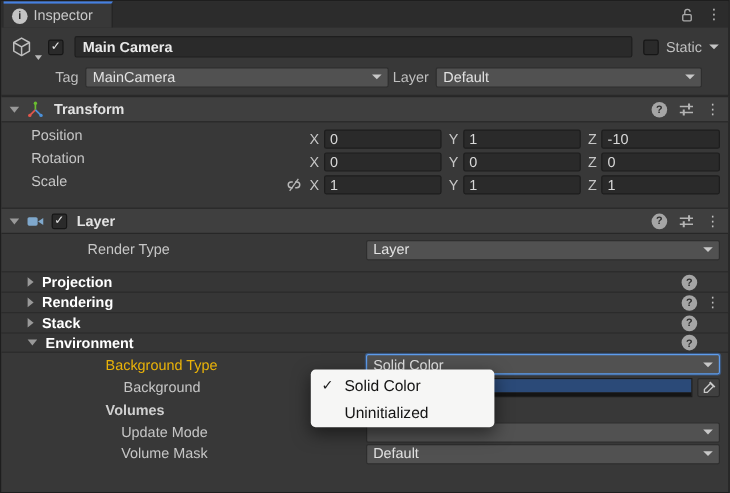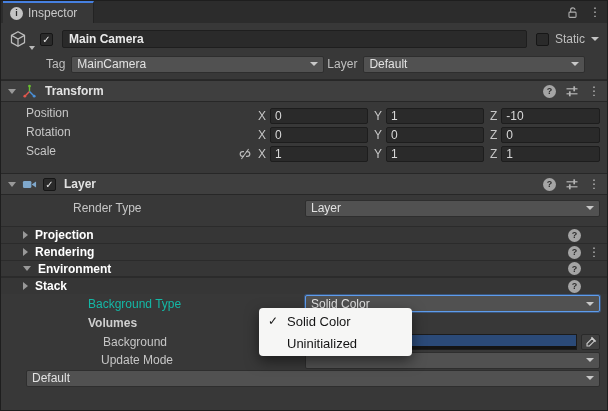--- a/index.html
+++ b/index.html
@@ -81,21 +81,21 @@
   .fold-label { font-weight:bold; color:#ffffff; }
   .fold-icons { margin-left:auto; display:flex; align-items:center; gap:7px; }
   .icon-slot { width:10px; }
 
   
   .prop-row { display:flex; align-items:center; padding:0 7px 0 25px; height:19px; }
   .prop-row.h18 { height:18px; }
   .ind1 { padding-left:15px; }
   .ind2 { padding-left:30px; }
   .ind3 { padding-left:28px; }
-  .blue-label { color:#14b8a6; }
+  .blue-label { color:#eab308; }
   .bold-label { font-weight:bold; color:#CFCFCF; }
   .dropdown.focused { border:1px solid #5E9CEC; box-shadow:0 0 0 1px rgba(62,111,178,.55); }
 
   .color-ctl { flex:1; display:flex; align-items:center; gap:4px; height:17px; min-width:0; }
   .swatch-wrap { flex:1; height:16px; border:1px solid #1C1C1C; display:flex; flex-direction:column; min-width:0; }
   .swatch { flex:1; }
   .alpha-strip { height:3px; background:#141414; }
   .eyedrop-btn { width:19px; height:16px; background:#404040; border:1px solid #2A2A2A; border-radius:2px;
                  display:flex; align-items:center; justify-content:center; }
 
@@ -299,74 +299,75 @@
       </div>
   </div>
   <div class="fold-row">
     <span class="fold closed"></span>
     <span class="fold-label">Rendering</span>
     <div class="fold-icons">
         <span class="help-icon"></span>
         <span class="kebab-icon"></span>
       </div>
   </div>
+  <div class="fold-row">
+    <span class="fold closed"></span>
+    <span class="fold-label">Stack</span>
+    <div class="fold-icons">
+        <span class="help-icon"></span>
+        <span class="icon-slot"></span>
+      </div>
+  </div>
   <div class="fold-row last">
     <span class="fold open"></span>
     <span class="fold-label">Environment</span>
     <div class="fold-icons">
         <span class="help-icon"></span>
         <span class="icon-slot"></span>
       </div>
   </div>
-  <div class="fold-row">
-    <span class="fold closed"></span>
-    <span class="fold-label">Stack</span>
-    <div class="fold-icons">
-        <span class="help-icon"></span>
-        <span class="icon-slot"></span>
-      </div>
-  </div>
 
   <div class="prop-row">
     <span class="prop-label ind1 blue-label">Background Type</span>
     <div class="dropdown grow-ctl focused">
       <span>Solid Color</span>
       <span class="dd-arrow"></span>
     </div>
-  </div>
-
-  <div class="prop-row">
-    <span class="prop-label ind1 bold-label">Volumes</span>
   </div>
 
   <div class="prop-row">
     <span class="prop-label ind2">Background</span>
     <div class="color-ctl">
       <div class="swatch-wrap">
         <div class="swatch" style="background: rgb(43, 74, 120);"></div>
         <div class="alpha-strip"></div>
       </div>
       <div class="eyedrop-btn">
         <svg viewBox="0 0 12 12" width="12" height="12">
           <path d="M7.2 2.4 L9.6 4.8 L4.4 10 L2 10 L2 7.6 Z" fill="none" stroke="#C9C9C9" stroke-width="1.1"></path>
           <line x1="6.4" y1="1.4" x2="10.6" y2="5.6" stroke="#C9C9C9" stroke-width="1.5"></line>
         </svg>
       </div>
     </div>
   </div>
 
+  <div class="prop-row">
+    <span class="prop-label ind1 bold-label">Volumes</span>
+  </div>
+
   <div class="prop-row h18">
     <span class="prop-label ind3">Update Mode</span>
     <div class="dropdown grow-ctl">
       <span></span>
       <span class="dd-arrow"></span>
     </div>
   </div>
 
   <div class="prop-row h18">
+    <span class="prop-label ind3">Volume Mask</span>
     <div class="dropdown grow-ctl">
       <span>Default</span>
       <span class="dd-arrow"></span>
     </div>
   </div>
 
 
   <div class="popup-menu">
     <div class="menu-item">
       <span class="menu-check">✓</span>

